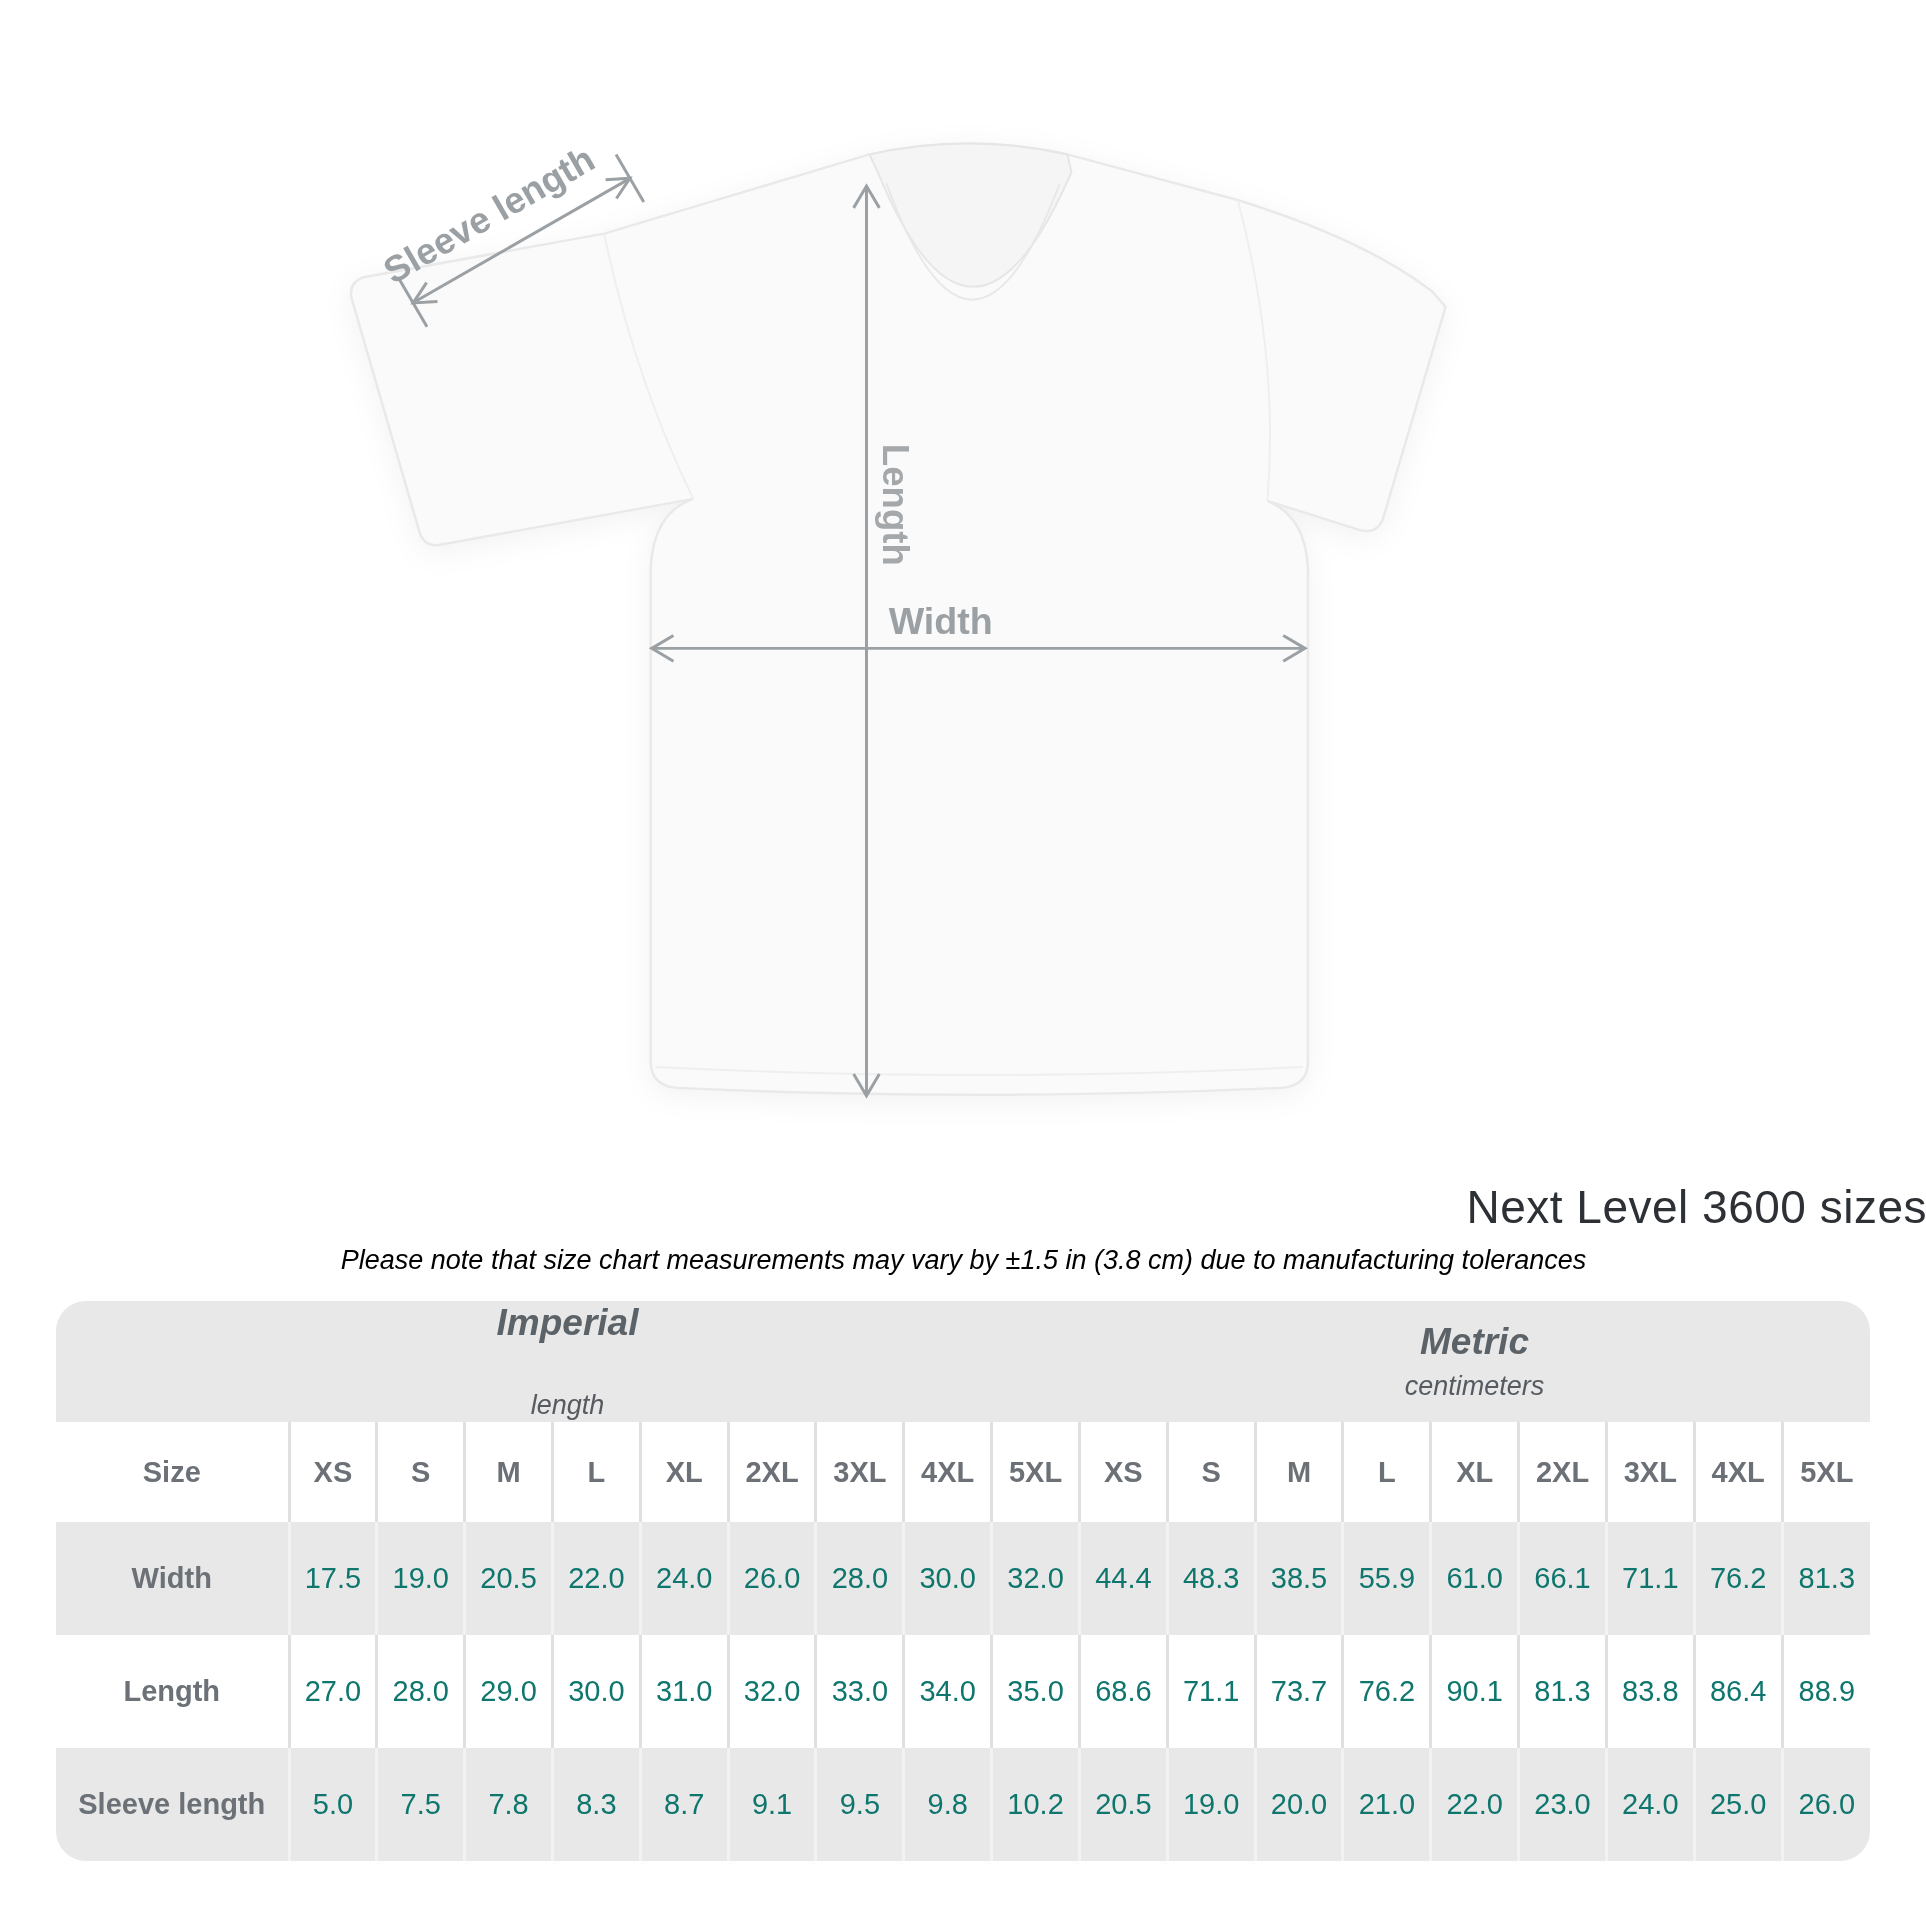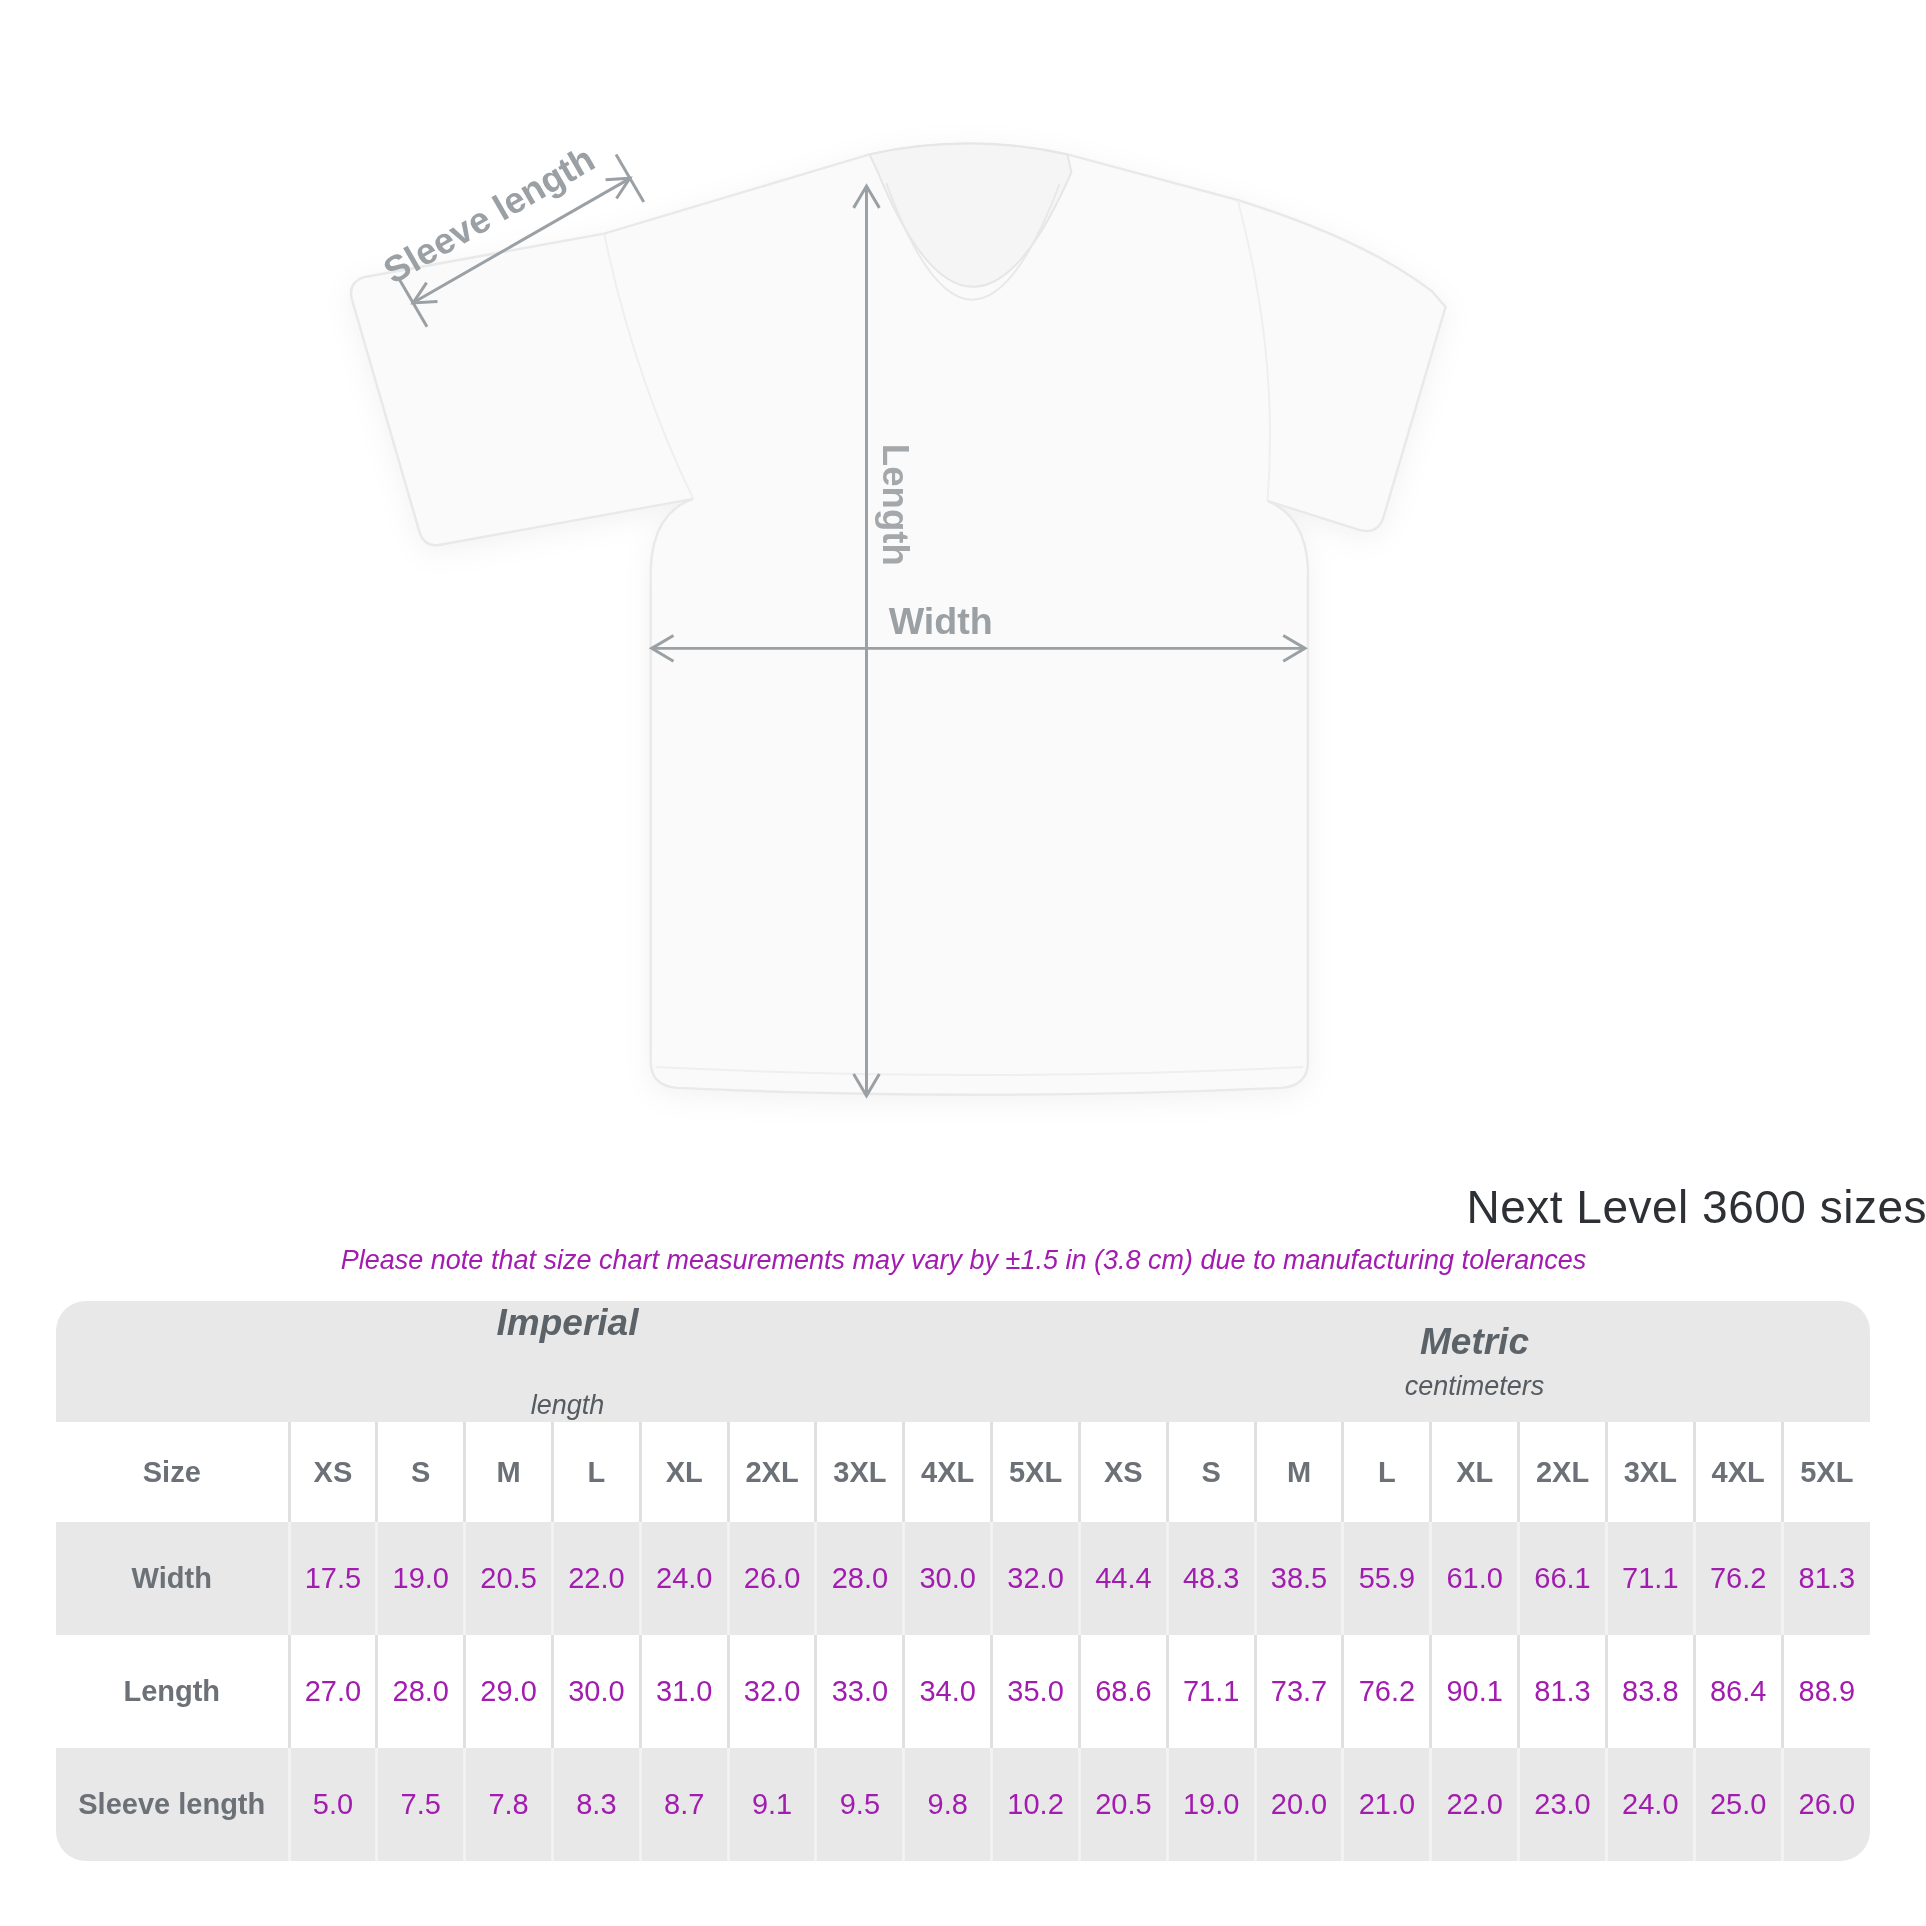--- a/index.html
+++ b/index.html
@@ -11,41 +11,41 @@
   .figure{position:absolute;top:0;left:0;}
   .shirt{filter:drop-shadow(0 6px 14px rgba(0,0,0,0.05));}
   .measure-label{font-family:"Liberation Sans", sans-serif;font-weight:bold;}
   
   .page-title{
     position:absolute;top:1180px;left:0;width:100%;margin:0;
     text-align:right;font-size:46px;font-weight:normal;color:#2d3135;letter-spacing:0.5px;
   }
   .page-subtitle{
     position:absolute;top:1245px;left:0;width:100%;margin:0;
-    text-align:center;font-size:27px;font-style:italic;color:#a21caf;
+    text-align:center;font-size:27px;font-style:italic;color:#000000;
   }
   
   .size-table{
     position:absolute;top:1301px;left:56px;width:1814px;
     border-radius:30px;overflow:hidden;background:#ffffff;
   }
   .unit-band{display:flex;height:121px;background:#e8e8e8;}
   .band-half{display:flex;flex-direction:column;align-items:center;justify-content:center;gap:8px;}
   .band-half.imperial{width:1023px;gap:46px;}
   .band-half.metric{flex:1;}
   .band-title{font-size:37px;font-weight:bold;font-style:italic;color:#5c6368;}
   .band-unit{font-size:27px;font-style:italic;color:#555b60;}
   table.sizes{width:1814px;border-collapse:collapse;table-layout:fixed;}
   table.sizes col.label-col{width:233px;}
   table.sizes th,table.sizes td{
     text-align:center;vertical-align:middle;padding:0;
     font-size:29px;white-space:nowrap;
   }
   table.sizes th{font-weight:bold;color:#6b7176;}
-  table.sizes td{font-weight:normal;color:#a21caf;}
+  table.sizes td{font-weight:normal;color:#0f766e;}
   tr.size-header-row{height:100px;background:#ffffff;}
   tr.data-row{height:113px;}
   tr.row-gray{background:#e8e8e8;}
   tr.row-white{background:#ffffff;}
   
   tr.size-header-row th + th,
   tr.row-white td, tr.row-white th + td{border-left:3px solid #e0e0e0;}
   tr.row-white td:first-of-type{border-left:3px solid #e0e0e0;}
   tr.row-gray td{border-left:3px solid #f2f2f2;}
 </style>

